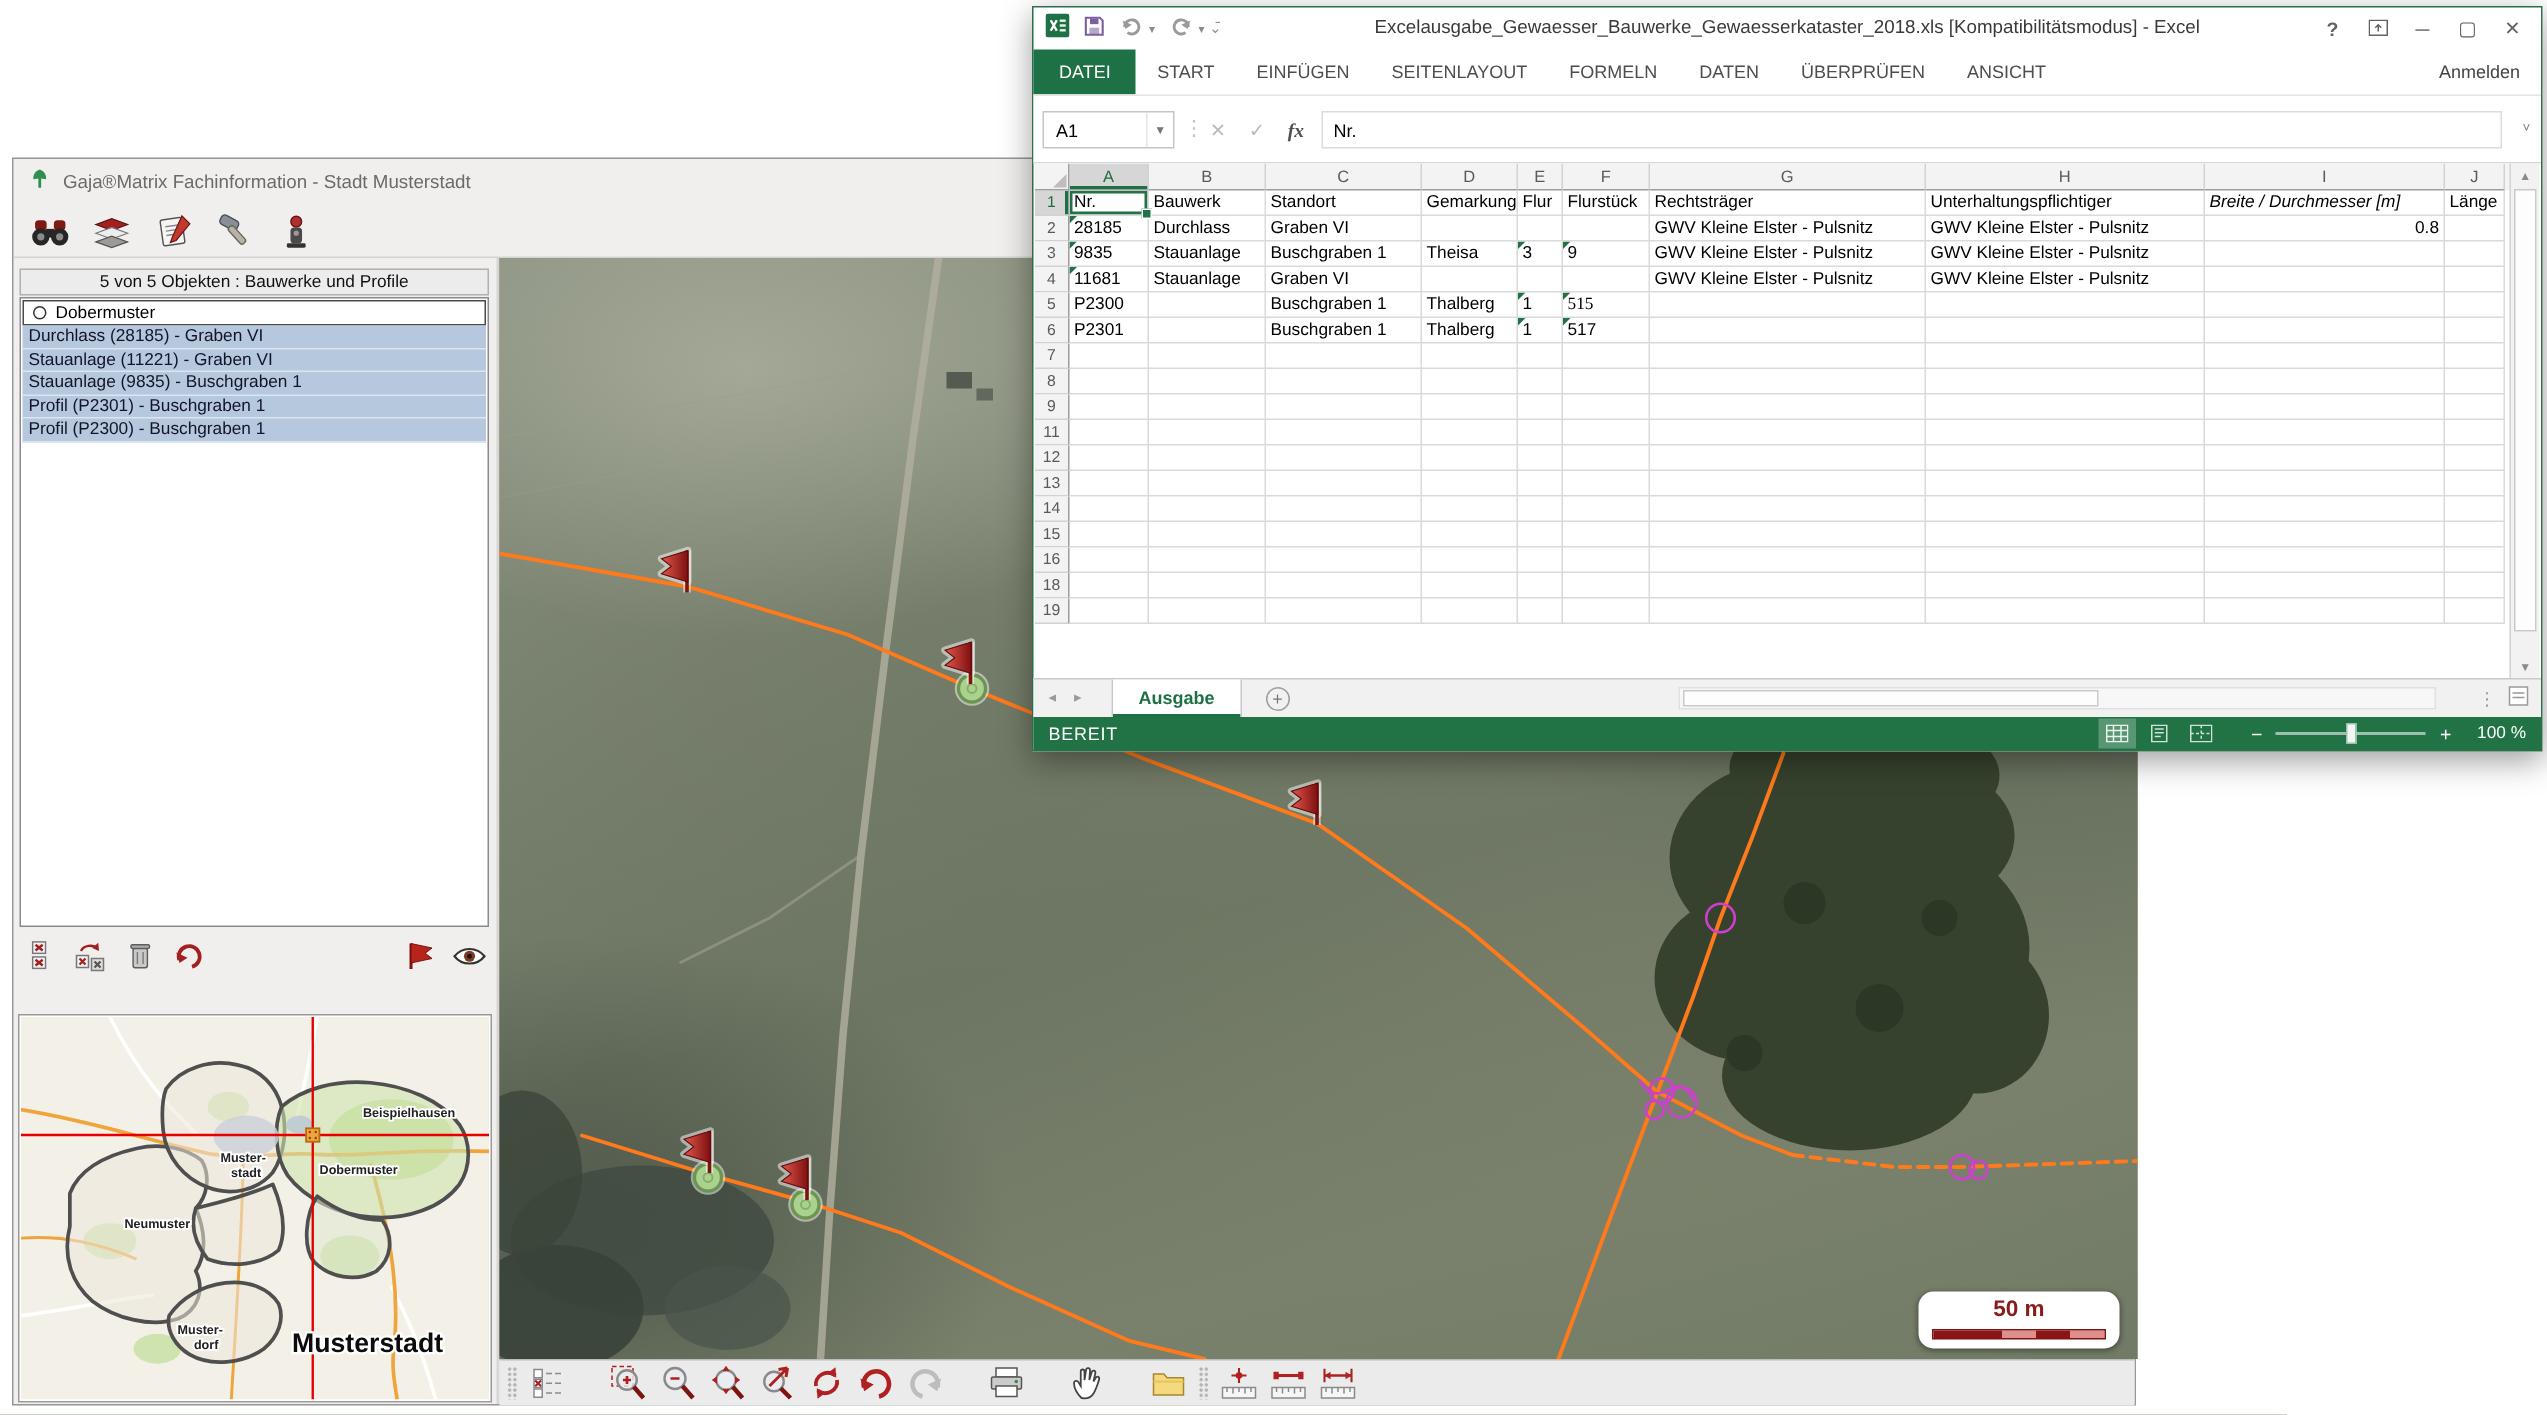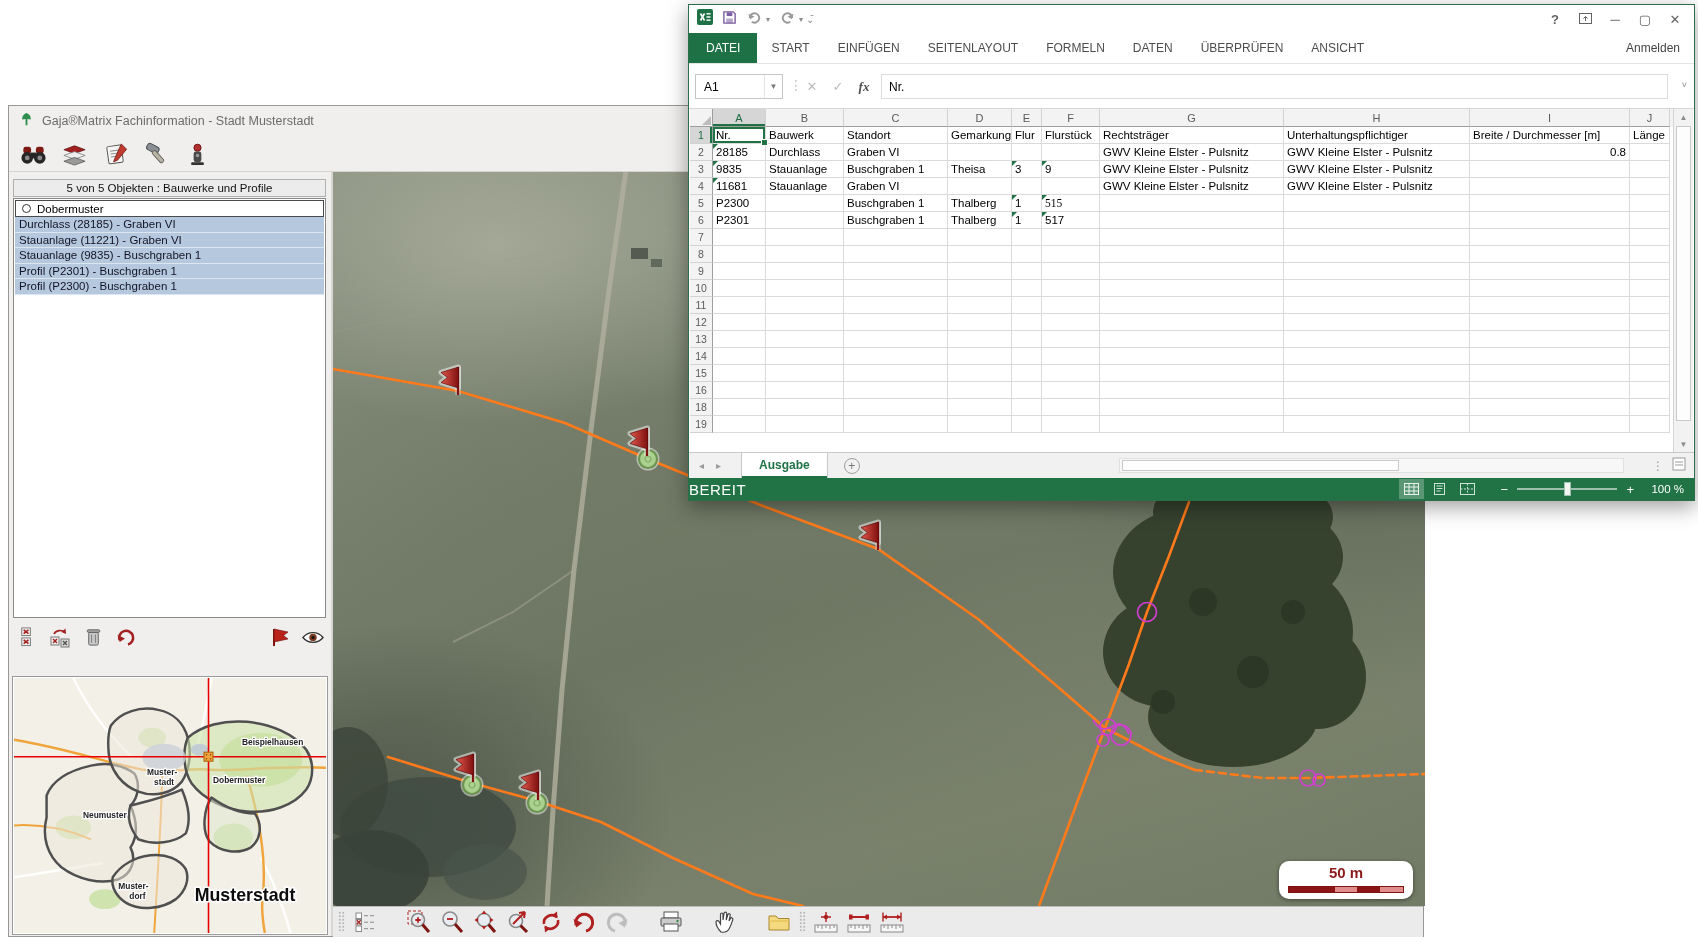--- a/index.html
+++ b/index.html
@@ -142,21 +142,21 @@
                 line-height:1; cursor:pointer; }
   .hs-track { position:absolute; left:430px; right:70px; top:5px; height:15px; background:#f7f7f7;
               border:1px solid #e0e0e0; }
   .hs-thumb { position:absolute; left:2px; width:55%; top:1px; bottom:1px; background:#fdfdfd;
               border:1px solid #c9c9c9; }
   .tb-right { position:absolute; right:8px; top:4px; display:flex; align-items:center; gap:8px;
               color:#999; font-size:12px; }
 
   .xl-status { position:absolute; left:0; top:473px; right:0; height:22px; background:#217346;
                display:flex; align-items:center; }
-  .st-left { font-size:15px; color:#fff; letter-spacing:.5px; }
+  .st-left { margin-left:10px; font-size:12px; color:#fff; letter-spacing:.5px; }
   .st-right { margin-left:auto; margin-right:10px; display:flex; align-items:center; gap:3px; }
   .vicon { width:25px; height:20px; display:flex; align-items:center; justify-content:center; cursor:pointer; }
   .vicon.on { background:rgba(255,255,255,.25); }
   .zoomctl { display:flex; align-items:center; margin-left:14px; gap:6px; color:#fff; }
   .zoomctl .pm { font-size:13px; width:14px; text-align:center; cursor:pointer; }
   .ztrack { position:relative; width:100px; height:2px; background:#9dbfae; }
   .zthumb { position:absolute; left:47px; top:-6px; width:7px; height:14px; background:#f2f6f3;
             border:1px solid #9dbfae; cursor:grab; }
   .zlabel { font-size:11.5px; margin-left:8px; }
 </style>
@@ -553,20 +553,21 @@
           <span class="caret">▾</span>
         <span>
           <svg width="17" height="14" viewBox="0 0 18 14" transform="scale(-1,1)">
             <path d="M4,8 a5,5 0 1 1 2,4" fill="none" stroke="#9a9a9a" stroke-width="2"></path>
             <path d="M2.5,3.5 L4.5,9.5 L9,6.5 Z" fill="#9a9a9a"></path>
           </svg>
         </span>
           <span class="caret">▾</span>
         <span class="caret" style="font-size:10px;">⌄̄</span>
       </div>
+      <div class="xl-title">Excelausgabe_Gewaesser_Bauwerke_Gewaesserkataster_2018.xls  [Kompatibilitätsmodus] - Excel</div>
       <div class="winctl">
         <span style="font-weight:bold;">?</span>
         <span>
           <svg width="13" height="11" viewBox="0 0 13 11">
               <rect x="0.5" y="0.5" width="12" height="10" fill="none" stroke="#636363"></rect>
               <path d="M6.5,8 V3.5 M4.5,5.5 L6.5,3.5 L8.5,5.5" stroke="#636363" fill="none"></path>
             </svg>
         </span>
         <span>─</span>
         <span>▢</span>
@@ -621,21 +622,21 @@
           <div class="xl-row">
             <div class="xl-rn sel">1</div>
             <div class="xl-cell selcell" style="width: 53px;">Nr.</div>
             <div class="xl-cell" style="width: 78px;">Bauwerk</div>
             <div class="xl-cell" style="width: 104px;">Standort</div>
             <div class="xl-cell" style="width: 64px;">Gemarkung</div>
             <div class="xl-cell" style="width: 30px;">Flur</div>
             <div class="xl-cell" style="width: 58px;">Flurstück</div>
             <div class="xl-cell" style="width: 184px;">Rechtsträger</div>
             <div class="xl-cell" style="width: 186px;">Unterhaltungspflichtiger</div>
-            <div class="xl-cell" style="width: 160px;">Breite / Durchmesser [m]</div>
+            <div class="xl-cell" style="width: 160px; font-style: italic;">Breite / Durchmesser [m]</div>
             <div class="xl-cell" style="width: 40px;">Länge</div>
           </div>
           <div class="xl-row">
             <div class="xl-rn">2</div>
             <div class="xl-cell tri" style="width: 53px;">28185</div>
             <div class="xl-cell" style="width: 78px;">Durchlass</div>
             <div class="xl-cell" style="width: 104px;">Graben VI</div>
             <div class="xl-cell" style="width: 64px;"></div>
             <div class="xl-cell" style="width: 30px;"></div>
             <div class="xl-cell" style="width: 58px;"></div>
@@ -729,33 +730,20 @@
             <div class="xl-cell" style="width: 104px;"></div>
             <div class="xl-cell" style="width: 64px;"></div>
             <div class="xl-cell" style="width: 30px;"></div>
             <div class="xl-cell" style="width: 58px;"></div>
             <div class="xl-cell" style="width: 184px;"></div>
             <div class="xl-cell" style="width: 186px;"></div>
             <div class="xl-cell" style="width: 160px;"></div>
             <div class="xl-cell" style="width: 40px;"></div>
           </div>
           <div class="xl-row">
-            <div class="xl-rn">10</div>
-            <div class="xl-cell" style="width: 53px;"></div>
-            <div class="xl-cell" style="width: 78px;"></div>
-            <div class="xl-cell" style="width: 104px;"></div>
-            <div class="xl-cell" style="width: 64px;"></div>
-            <div class="xl-cell" style="width: 30px;"></div>
-            <div class="xl-cell" style="width: 58px;"></div>
-            <div class="xl-cell" style="width: 184px;"></div>
-            <div class="xl-cell" style="width: 186px;"></div>
-            <div class="xl-cell" style="width: 160px;"></div>
-            <div class="xl-cell" style="width: 40px;"></div>
-          </div>
-          <div class="xl-row">
             <div class="xl-rn">11</div>
             <div class="xl-cell" style="width: 53px;"></div>
             <div class="xl-cell" style="width: 78px;"></div>
             <div class="xl-cell" style="width: 104px;"></div>
             <div class="xl-cell" style="width: 64px;"></div>
             <div class="xl-cell" style="width: 30px;"></div>
             <div class="xl-cell" style="width: 58px;"></div>
             <div class="xl-cell" style="width: 184px;"></div>
             <div class="xl-cell" style="width: 186px;"></div>
             <div class="xl-cell" style="width: 160px;"></div>

